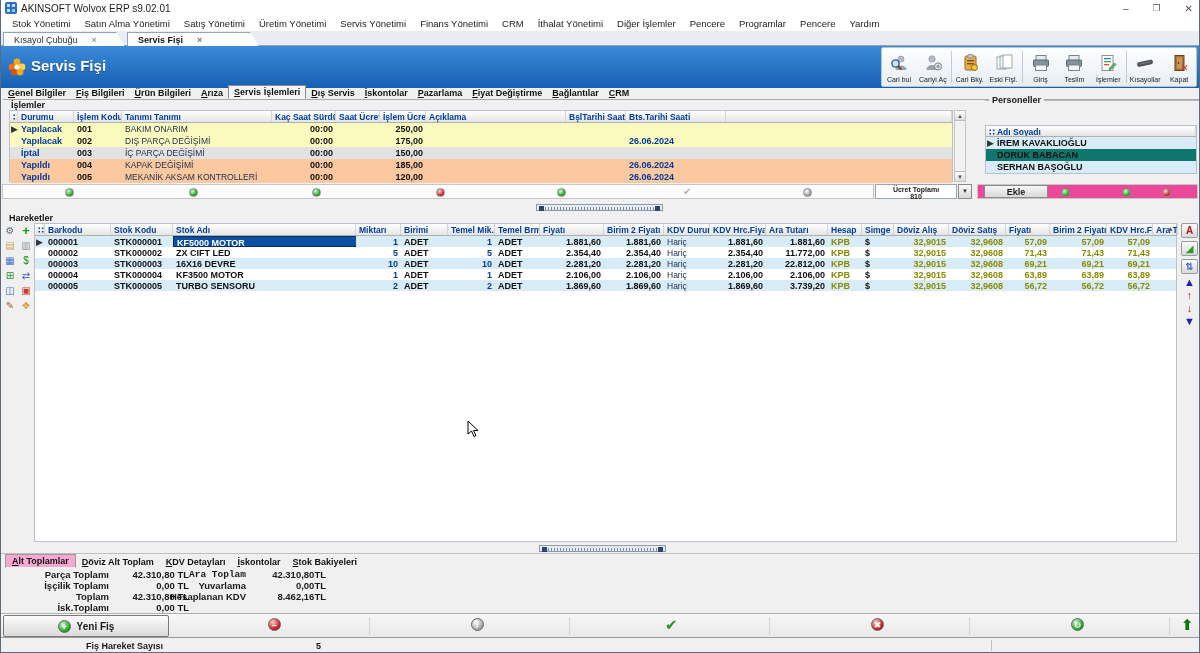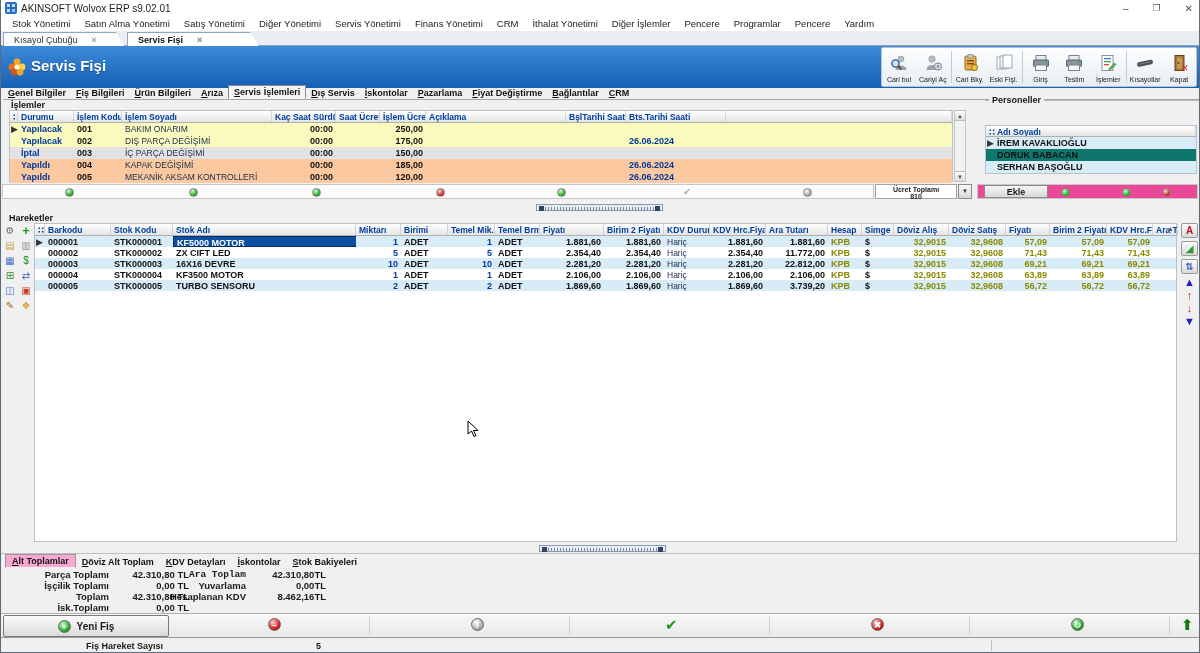--- a/index.html
+++ b/index.html
@@ -159,21 +159,21 @@
       <span>–</span>
       <span style="font-size:9px">❐</span>
       <span>✕</span>
     </div>
   </div>
 
   <div class="menubar" id="menubar">
       <span class="menu-item">Stok Yönetimi</span>
       <span class="menu-item">Satın Alma Yönetimi</span>
       <span class="menu-item">Satış Yönetimi</span>
-      <span class="menu-item">Diğer Yönetimi</span>
+      <span class="menu-item">Üretim Yönetimi</span>
       <span class="menu-item">Servis Yönetimi</span>
       <span class="menu-item">Finans Yönetimi</span>
       <span class="menu-item">CRM</span>
       <span class="menu-item">İthalat Yönetimi</span>
       <span class="menu-item">Diğer İşlemler</span>
       <span class="menu-item">Pencere</span>
       <span class="menu-item">Programlar</span>
       <span class="menu-item">Pencere</span>
       <span class="menu-item">Yardım</span>
     </div>
@@ -299,21 +299,21 @@
       <span class="ptab"><u>B</u>ağlantılar</span>
       <span class="ptab"><u>C</u>RM</span>
     </div>
 
   <div class="abs grouplabel" style="left:10px;top:100px">İşlemler</div>
   <div class="tbl" style="left:8px;top:110px;width:944px;height:72px" id="islemlerTable">
       <div class="tr head" style="height: 12px;">
         <div class="td" style="width: 8px;">∷</div>
         <div class="td" style="width: 56px;">Durumu</div>
         <div class="td" style="width: 48px;">İşlem Kodu</div>
-        <div class="td" style="width: 150px;">İşlem Soyadı</div>
+        <div class="td" style="width: 150px;">Tanımı Tanımı</div>
         <div class="td" style="width: 64px;">Kaç Saat Sürdü</div>
         <div class="td" style="width: 44px;">Saat Ücreti</div>
         <div class="td" style="width: 46px;">İşlem Ücreti</div>
         <div class="td" style="width: 140px;">Açıklama</div>
         <div class="td" style="width: 60px;">BşlTarihi Saati</div>
         <div class="td" style="width: 100px;">Bts.Tarihi Saati</div>
         <div class="td" style="flex: 1 1 0%;"></div>
       </div>
       <div class="tr row-yellow" style="height: 12px;">
         <div class="td ind" style="width: 8px; border-right: none;">▶</div>

